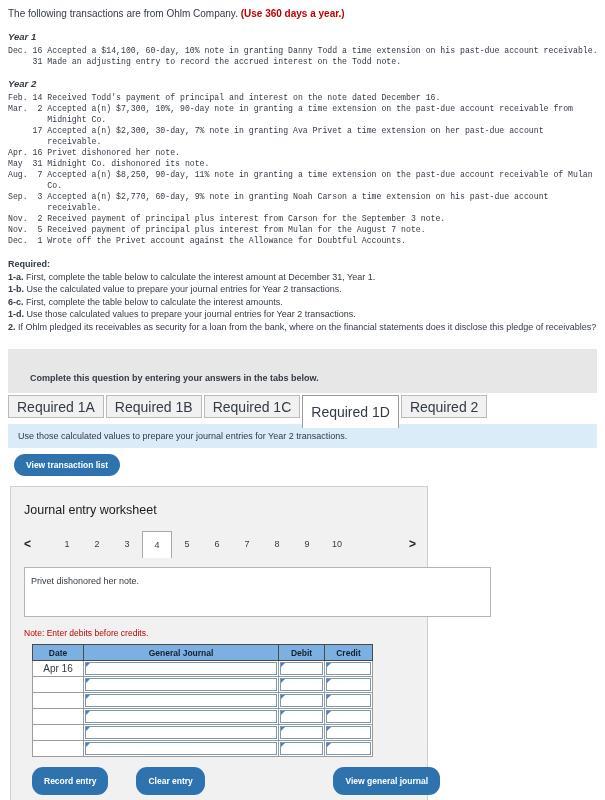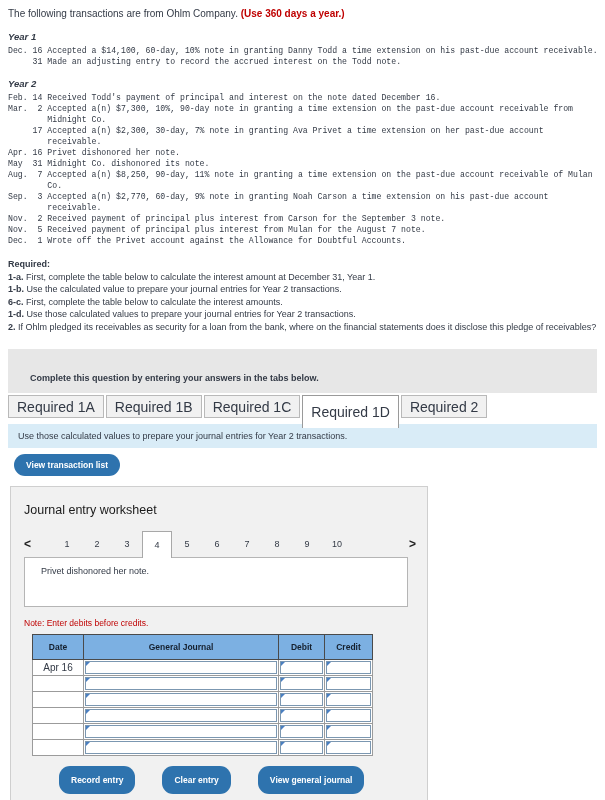--- a/index.html
+++ b/index.html
@@ -68,41 +68,41 @@
   .pager .arrow.next{margin-left:auto;text-align:right;}
   .pages{display:flex;margin-left:12px;}
   .page{
     width:30px;text-align:center;font-size:9px;line-height:26px;cursor:pointer;
   }
   .page.current{
     background:#fff;border:1px solid #a8a8a8;border-bottom:none;height:27px;
     margin-bottom:-1px;position:relative;z-index:2;
   }
   .textbox{
-    background:#fff;border:1px solid #b5b5b5;width:384px;height:50px;
-    padding:8px 16px;font-size:9px;position:relative;z-index:1;
+    background:#fff;border:1px solid #b5b5b5;width:467px;height:50px;
+    padding:8px 6px;font-size:9px;position:relative;z-index:1;margin-top:10px;
   }
   .red-note{color:var(--red);font-size:8.5px;margin:11px 0 6px 0;}
   
   table.jtable{border-collapse:collapse;margin-left:8px;background:#f1f1f1;}
   .jtable th{
-    background:var(--hdr);border:1px solid #4a4a4a;height:25px;
+    background:var(--hdr);border:1px solid #4a4a4a;height:16px;
     font-size:8.5px;font-weight:bold;color:#15202e;padding:0 4px;
   }
   .jtable td{border:1px solid #9b9b9b;height:16px;padding:1px;background:#fff;}
   .jtable td.date-cell{font-size:10px;text-align:center;padding:0;}
   .icell{
     position:relative;height:13px;background:#fff;border:1px solid #7b97b1;cursor:text;
   }
   .marker{
     position:absolute;top:0;left:0;width:0;height:0;
     border-top:4px solid #4a7fc1;border-right:4px solid transparent;
   }
   .panel-btns{display:flex;align-items:center;margin:10px 0 2px 8px;width:392px;}
-  .panel-btns .btn{height:28px;margin-left:27px;}
+  .panel-btns .btn{height:28px;}
   .btn-clear{margin-left:28px;}
   .btn-view-journal{margin-left:auto;margin-right:-16px;}
 </style>
 </head>
 <body>
 
 
 
 <div class="top">
   <div class="intro">

